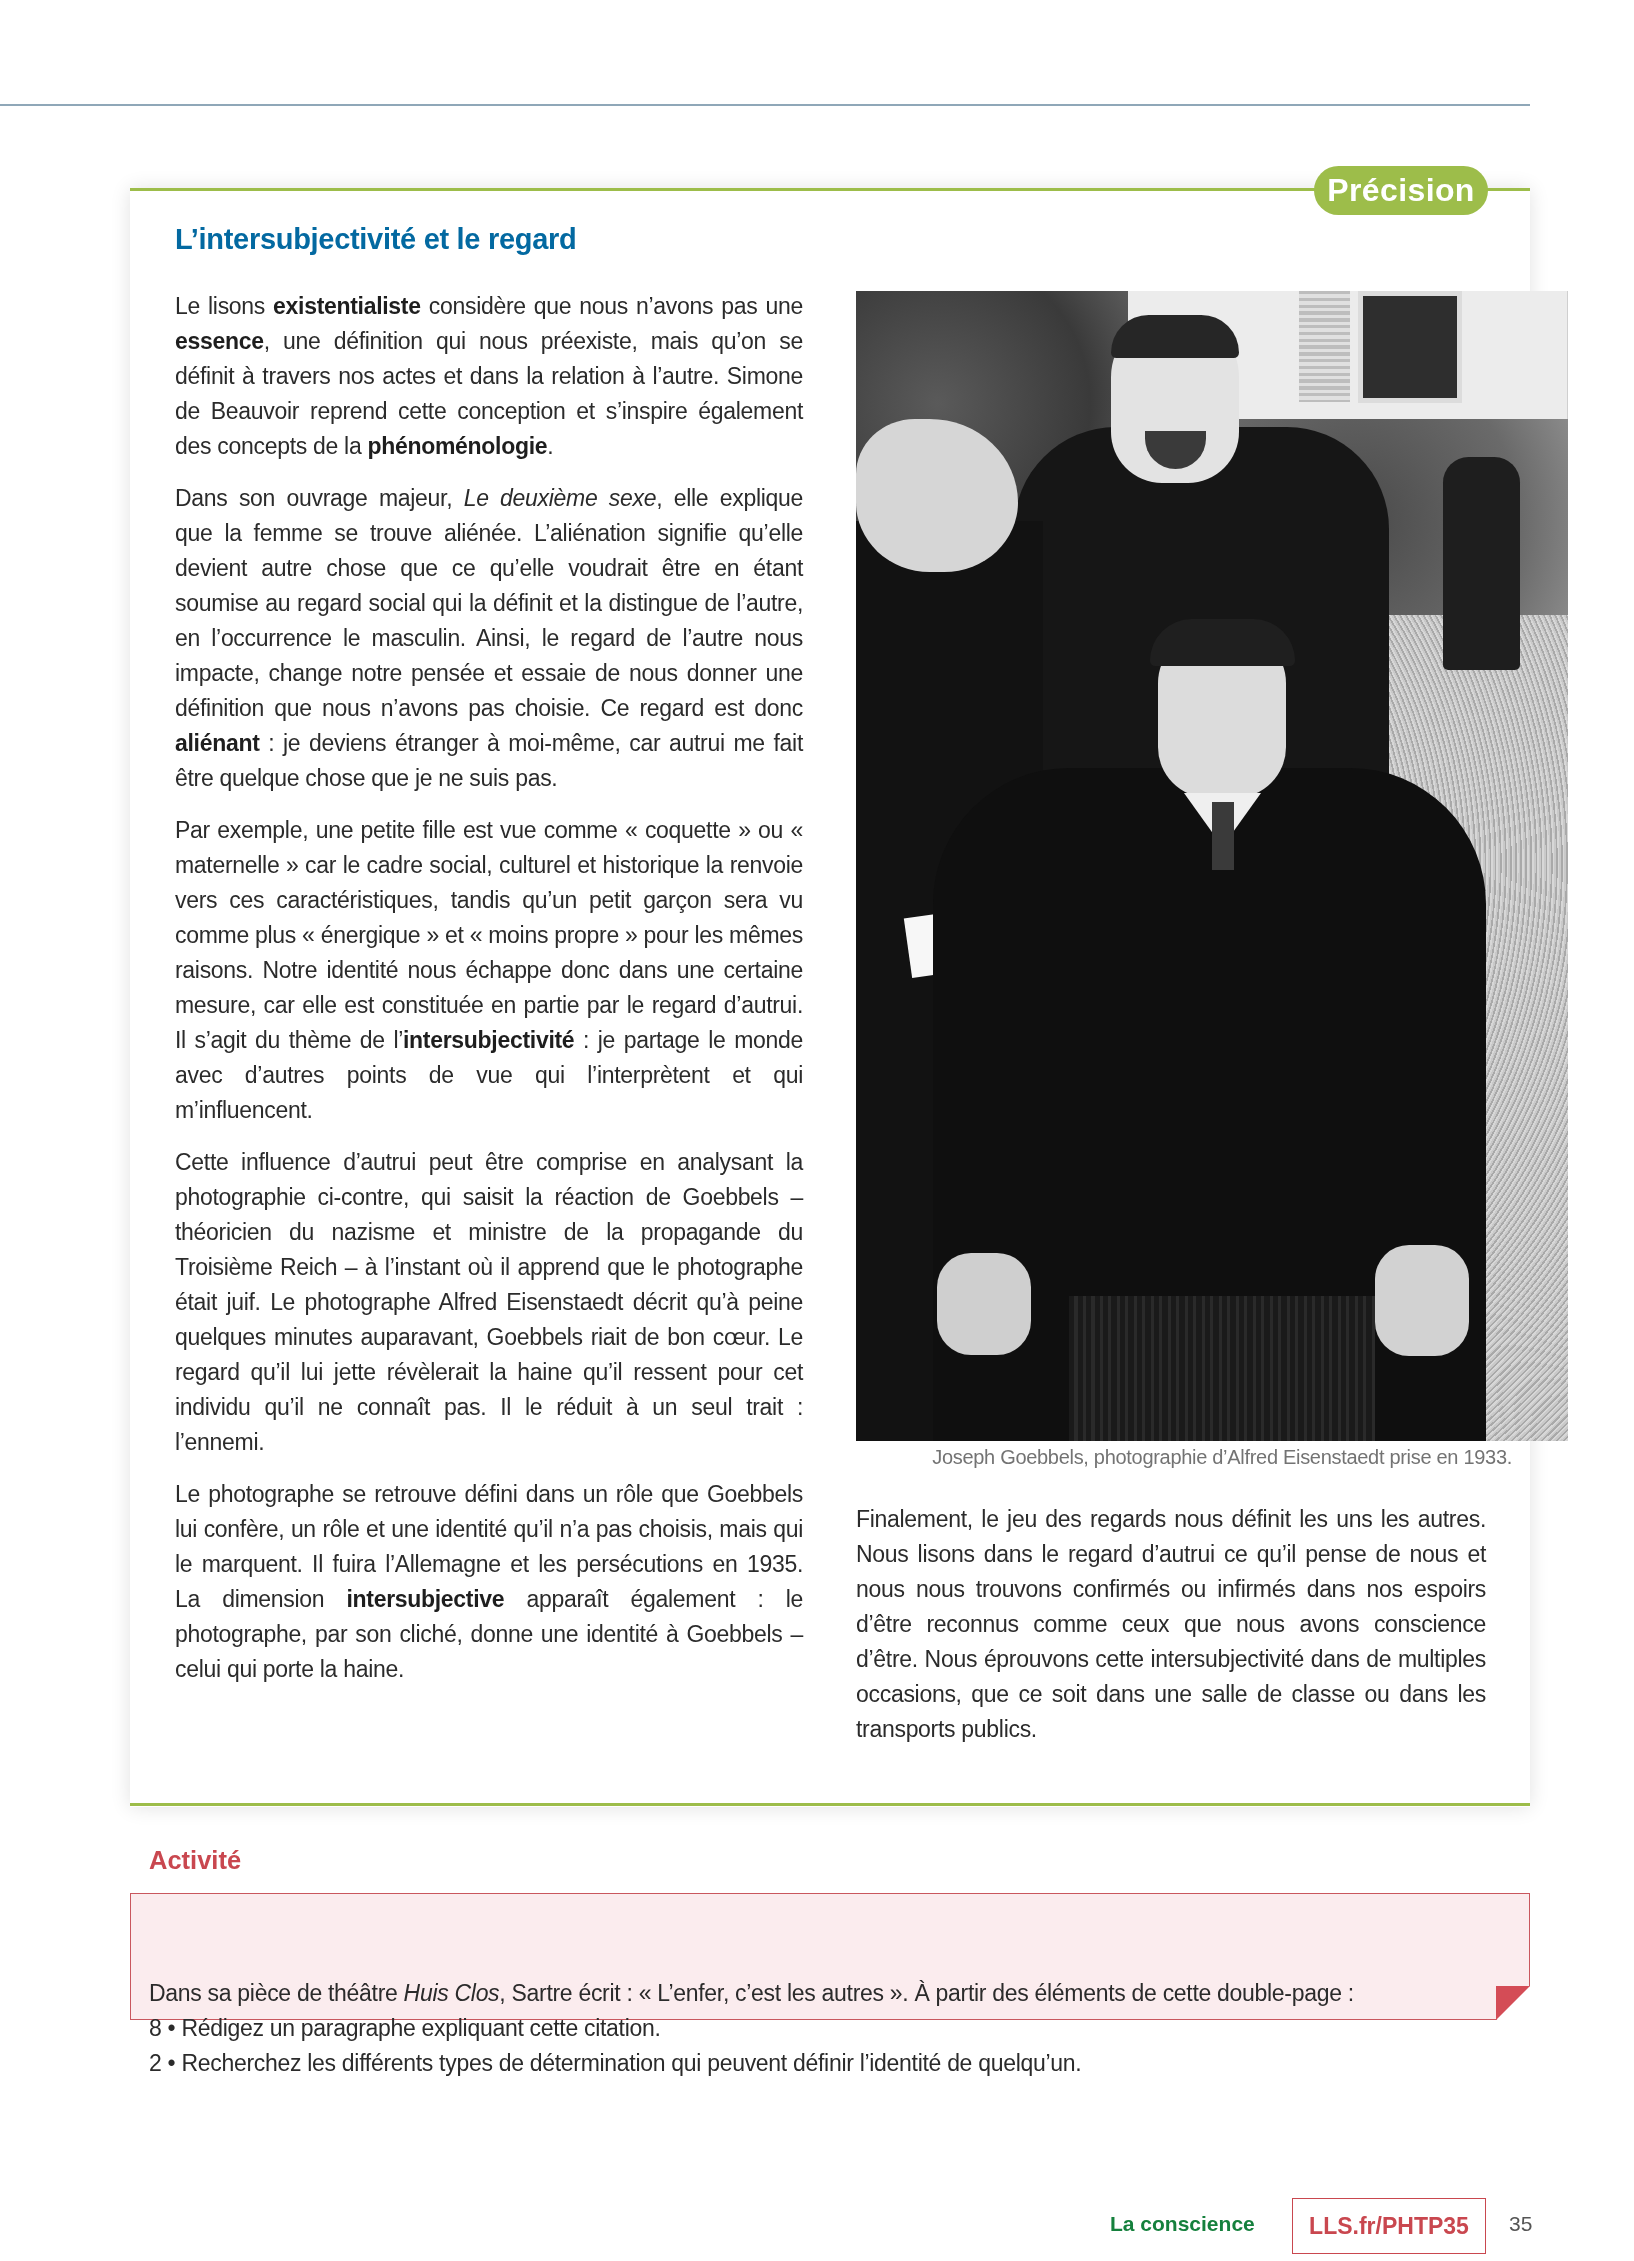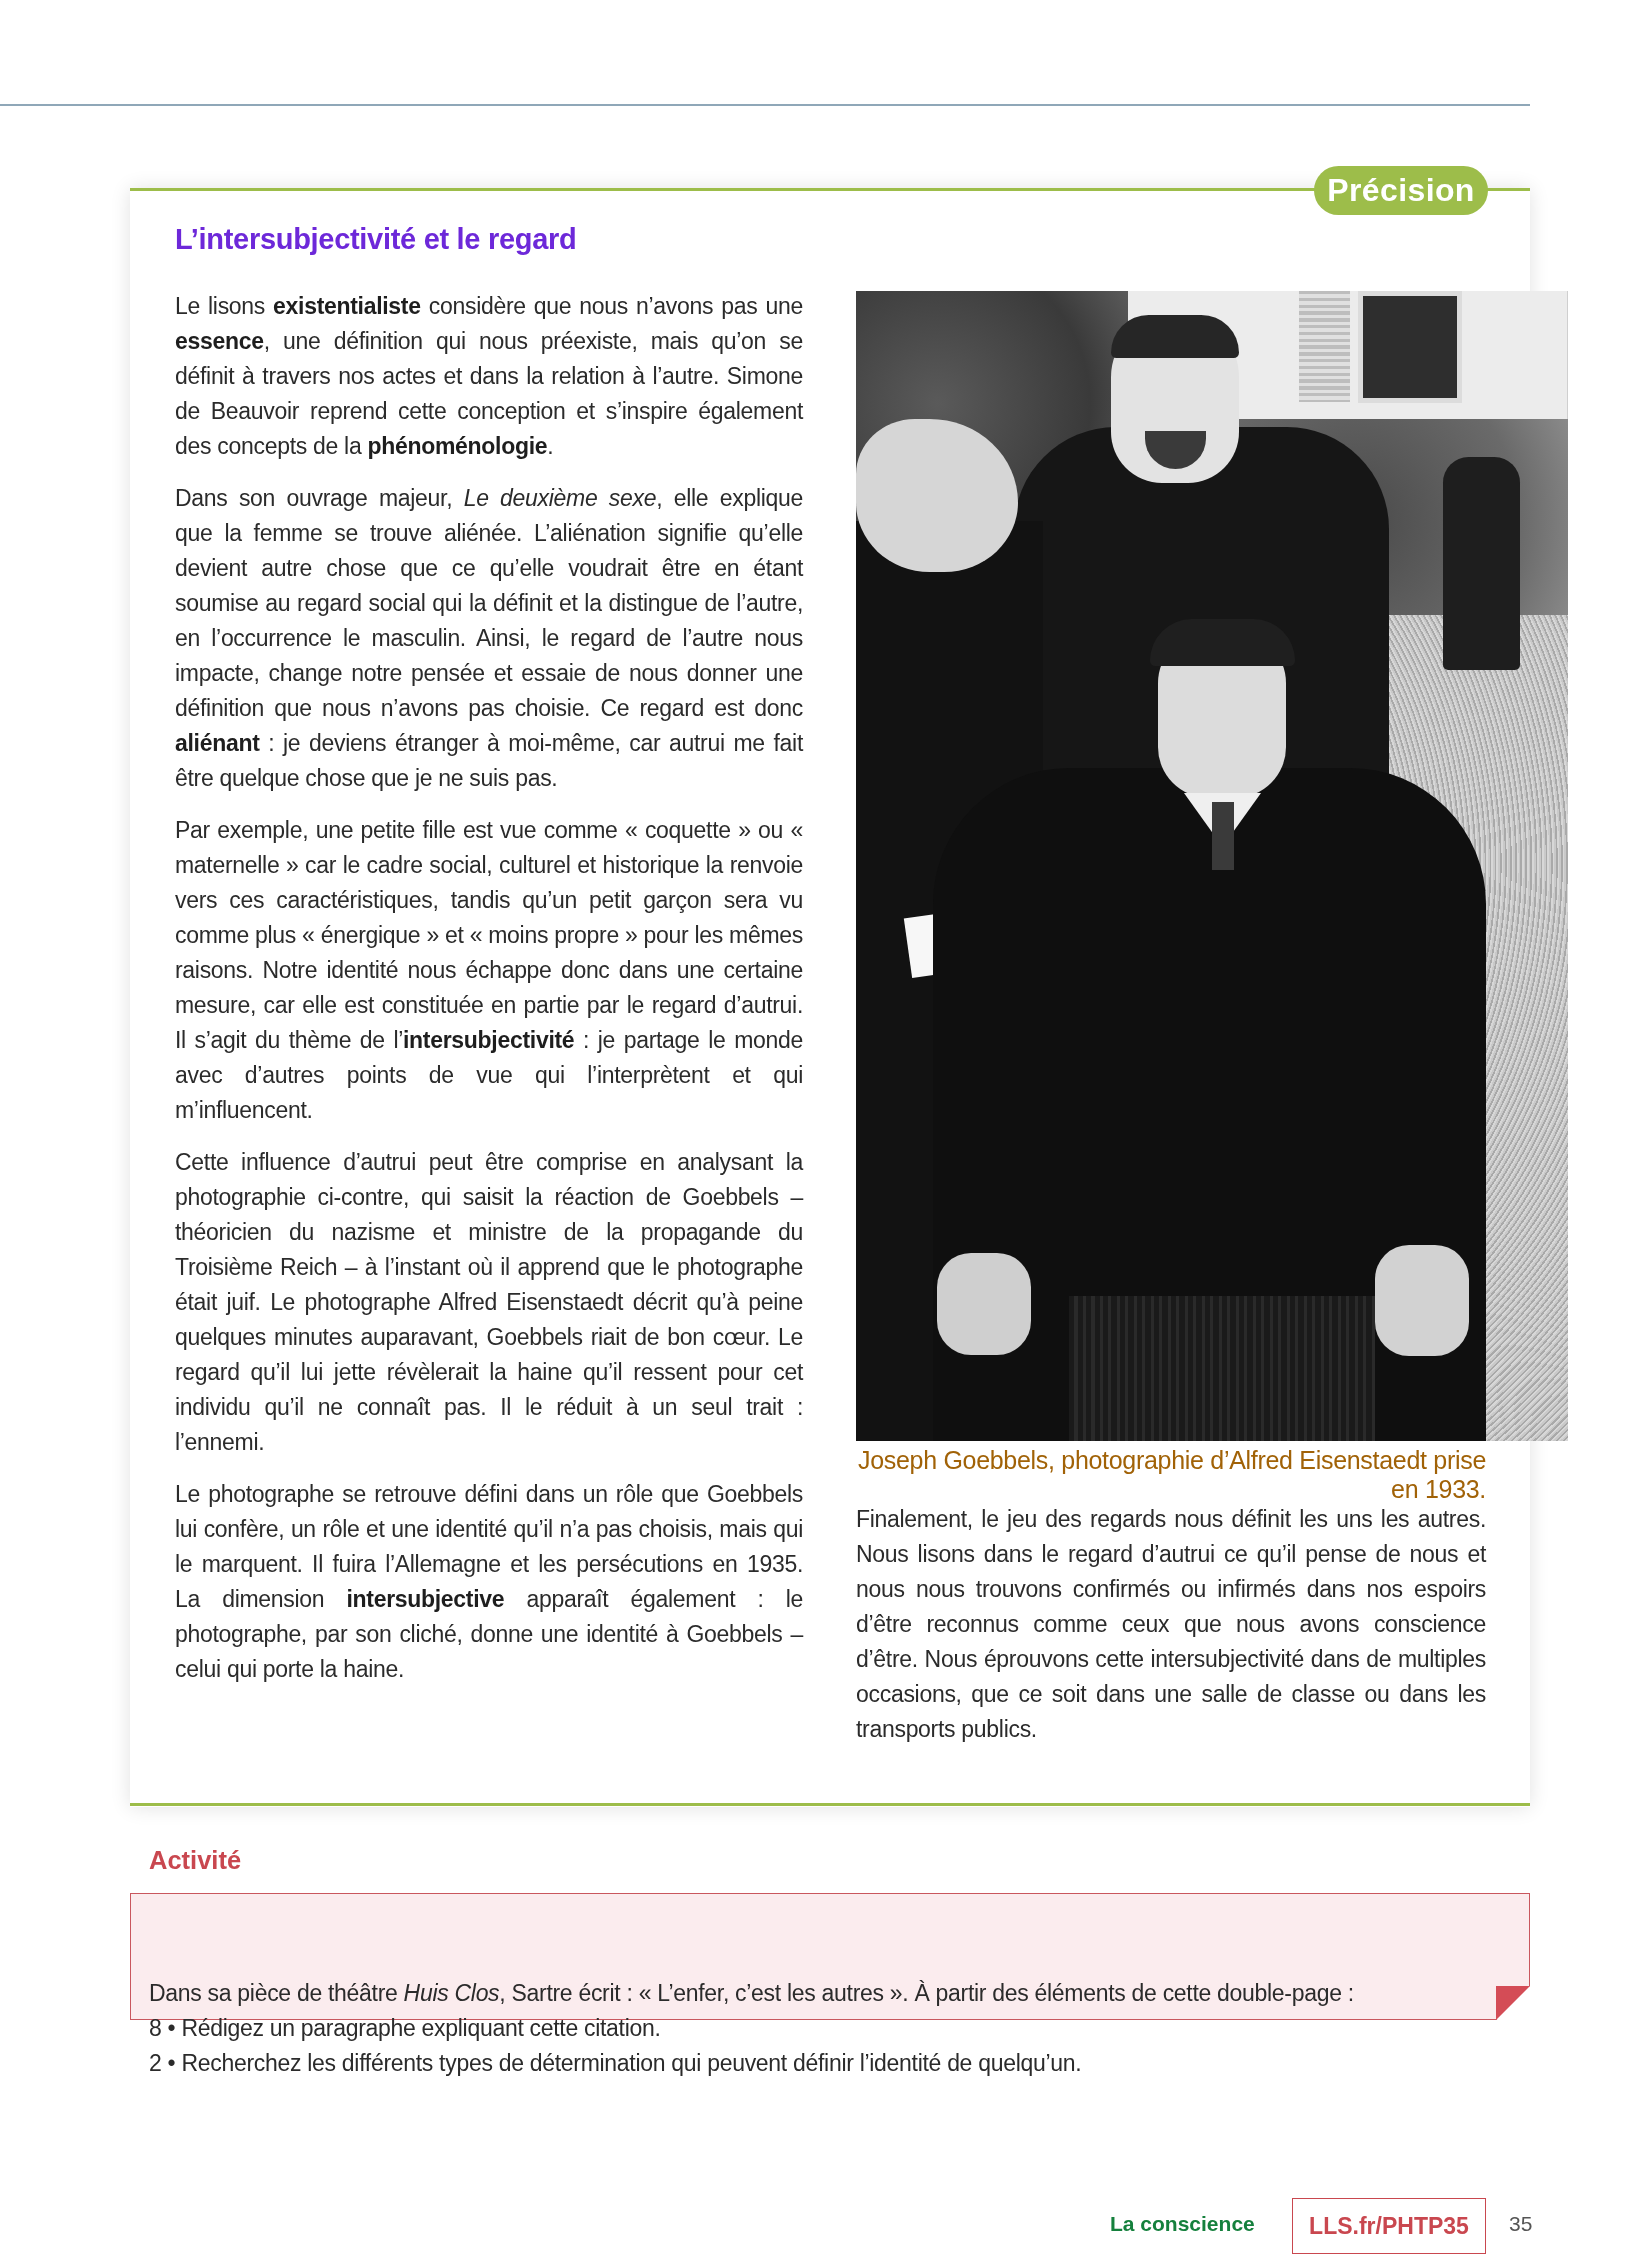--- a/index.html
+++ b/index.html
@@ -28,40 +28,40 @@
   .badge {
     position: absolute; left: 1314px; top: 166px; width: 174px; height: 49px;
     background: #9dbd4a; border-radius: 25px;
     color: #ffffff; font-weight: bold; font-size: 32px;
     display: flex; align-items: center; justify-content: center;
     letter-spacing: 0.4px;
     text-align: center;
   }
   .title {
     position: absolute; left: 175px; top: 223px;
-    font-size: 29px; font-weight: bold; color: #6d28d9;
+    font-size: 29px; font-weight: bold; color: #0369a1;
     letter-spacing: -0.3px;
   }
   .col-left {
     position: absolute; left: 175px; top: 289px; width: 628px;
   }
   .col-left p, .col-right p {
     margin: 0 0 17px 0;
     font-size: 23px; line-height: 35px; text-align: justify;
     color: #2b2b2b;
     letter-spacing: -0.3px;
   }
   .col-left p b, .col-right p b { color: #1e1e1e; }
   .photo {
     position: absolute; left: 856px; top: 291px; width: 712px; height: 1150px;
     background: #cfcfcf; overflow: hidden;
   }
   .caption {
-    position: absolute; left: 856px; top: 1446px; width: 630px;
-    font-size: 25px; color: #a16207; text-align: right;
+    position: absolute; left: 882px; top: 1446px; width: 630px;
+    font-size: 20px; color: #737373; text-align: right;
     letter-spacing: -0.3px;
   }
   .col-right {
     position: absolute; left: 856px; top: 1502px; width: 630px;
   }
   .activity-label {
     position: absolute; left: 129px; top: 1846px;
     font-size: 25.5px; font-weight: bold; color: #c9474f; margin-left: 20px;
   }
   .activity-box {

